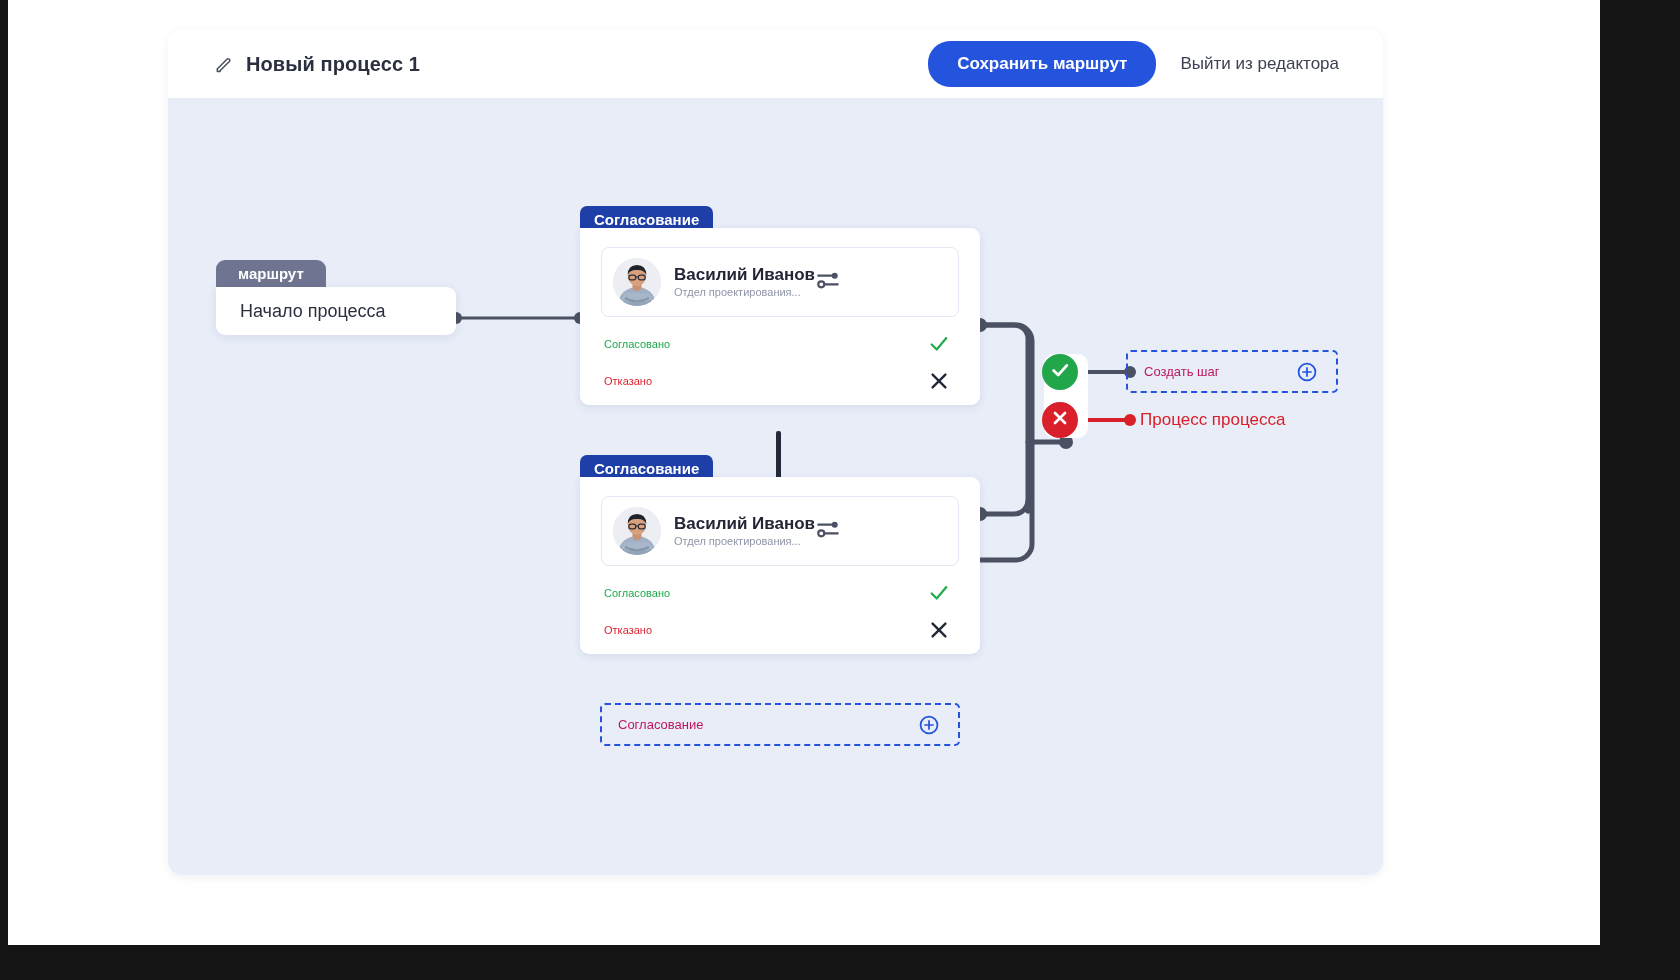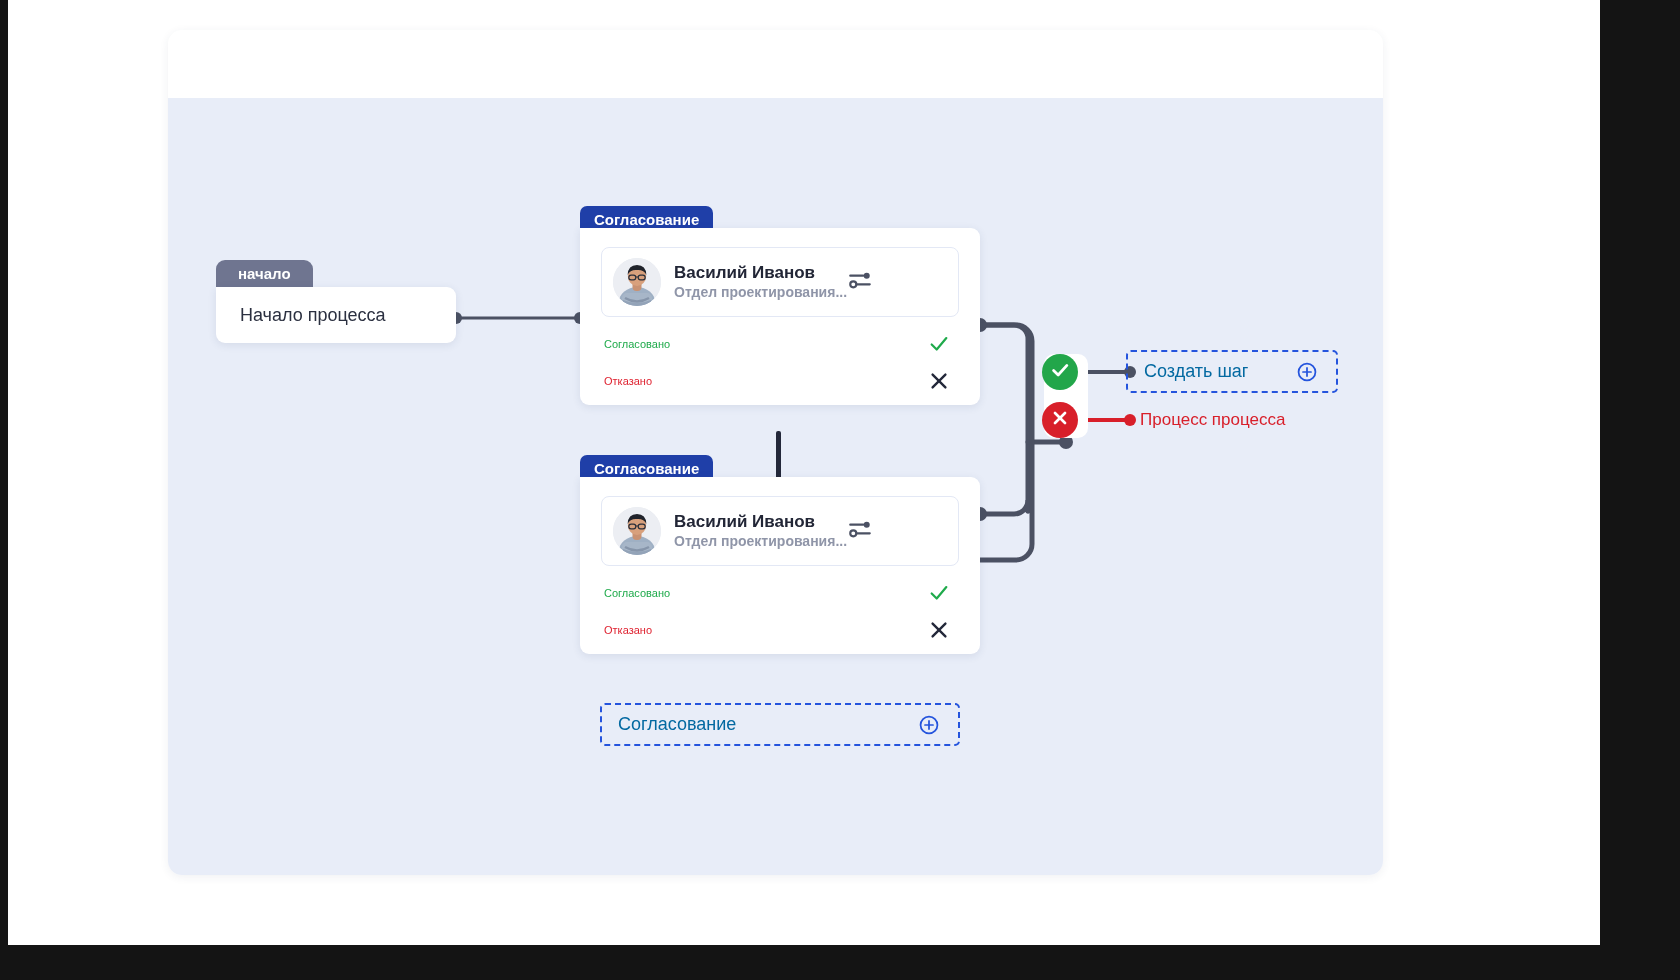--- a/index.html
+++ b/index.html
@@ -87,21 +87,21 @@
 
   .node-card {
     position:absolute; left:0;
     background:#ffffff; border-radius:9px;
     box-shadow: 0 2px 8px rgba(40,55,100,0.10);
   }
 
   
   #start-node { left:48px; top:162px; width:240px; }
   #start-node .node-tab { left:0; top:0; }
-  #start-node .node-card { top:27px; width:240px; height:56px; border-radius:0 9px 9px 9px; }
+  #start-node .node-card { top:27px; width:240px; height:48px; border-radius:0 9px 9px 9px; }
   .start-label {
     font-size:18px; color:#2b3040; font-weight:400;
     position:absolute; left:24px; top:50%; transform:translateY(-50%);
     white-space:nowrap;
   }
 
   
   .approval-node { width:400px; }
   .approval-node .node-card {
     top:22px; width:400px;
@@ -116,21 +116,21 @@
   }
   .avatar {
     width:48px; height:48px; border-radius:50%;
     margin-left:11px;
     background:#e7eaf0;
     position:relative; overflow:hidden; flex:none;
   }
   .avatar svg { position:absolute; left:0; top:0; width:48px; height:48px; }
   .person-text { margin-left:13px; display:flex; flex-direction:column; justify-content:center; }
   .person-name { font-size:17px; font-weight:600; color:#222636; line-height:1.25; white-space:nowrap; }
-  .person-dept { font-size:14px; color:#8f95a8; line-height:1.35; white-space:nowrap;font-weight:bold; }
+  .person-dept { font-size:11px; color:#8f95a8; line-height:1.35; white-space:nowrap; }
   .sliders-icon {
     margin-left:auto; margin-right:18px;
     width:26px; height:26px; color:#4b5163; flex:none; cursor:pointer;
   }
   .outcome {
     position:absolute; left:24px; width:352px; height:30px;
     display:flex; align-items:center;
   }
   .outcome-label { font-size:11px; white-space:nowrap; }
   .outcome-mark { margin-left:auto; margin-right:6px; width:22px; height:22px; }
@@ -140,21 +140,21 @@
   
   .dashed-box {
     position:absolute;
     border:2px dashed #2454dd;
     border-radius:5px;
     background:transparent;
     display:flex; align-items:center;
     cursor:pointer;
   }
   .dashed-label {
-    font-size:18px; color:#0369a1; margin-left:16px; white-space:nowrap;
+    font-size:13px; color:#be185d; margin-left:16px; white-space:nowrap;
   }
   .plus-icon { margin-left:auto; margin-right:18px; width:22px; height:22px; color:#2454dd; flex:none; }
 
   
   .terminal-badge {
     position:absolute; width:36px; height:36px; border-radius:50%;
     display:flex; align-items:center; justify-content:center;
     color:#ffffff;
   }
   .badge-ok  { background:#22a64a; }
@@ -177,20 +177,36 @@
 
 <div id="root">
 
   <div class="frame-edge-left"></div>
   <div class="frame-edge-right"></div>
   <div class="frame-edge-bottom"></div>
   <div class="frame-inner"></div>
 
   <div class="app-card">
 
+    <div class="app-header">
+      <div class="title-wrap">
+        <span>
+          <svg class="pencil-icon" viewBox="0 0 24 24" fill="none" stroke="currentColor" stroke-width="1.8" stroke-linecap="round" stroke-linejoin="round">
+            <path d="M4 18 L15.5 6.2 a1.9 1.9 0 0 1 2.7 0 l0.2 0.2 a1.9 1.9 0 0 1 0 2.7 L6.6 20.8"></path>
+            <path d="M4 18 L4 21 L7.2 21"></path>
+          </svg>
+        </span>
+        <span class="app-title">Новый процесс 1</span>
+      </div>
+
+      <div class="header-actions">
+        <button class="btn-primary">Сохранить маршрут</button>
+        <button class="btn-link">Выйти из редактора</button>
+      </div>
+    </div>
 
     <div class="canvas">
 
       <svg class="canvas-svg">
 
         <line x1="288" y1="220" x2="412" y2="220" stroke="#4b5163" stroke-width="3"></line>
         <circle cx="288" cy="220" r="6" fill="#4b5163"></circle>
         <circle cx="412" cy="220" r="6" fill="#4b5163"></circle>
 
         <path d="M812 227 H846 a14 14 0 0 1 14 14 V413" fill="none" stroke="#4b5163" stroke-width="5" stroke-linecap="round"></path>
@@ -209,21 +225,21 @@
         <circle cx="962" cy="322" r="6" fill="#d81f2a"></circle>
       </svg>
 
       <svg class="canvas-svg">
         <path d="M812 227 H848 a16 16 0 0 1 16 16 V446 a16 16 0 0 1 -16 16 H812" fill="none" stroke="#4b5163" stroke-width="5" stroke-linejoin="round"></path>
       </svg>
 
       <div class="step-label" style="left:760px; top:110px;">Шаг 1</div>
 
       <div class="node" id="start-node">
-        <div class="node-tab tab-start">начало</div>
+        <div class="node-tab tab-start">маршрут</div>
         <div class="node-card">
           <div class="start-label">Начало процесса</div>
         </div>
       </div>
 
       <div class="vsep" style="left:608px; top:333px; height:62px;"></div>
 
       <div class="node approval-node" style="left:412px; top:108px;">
         <div class="node-tab tab-approval">Согласование</div>
         <div class="node-card" style="height:177px;">

